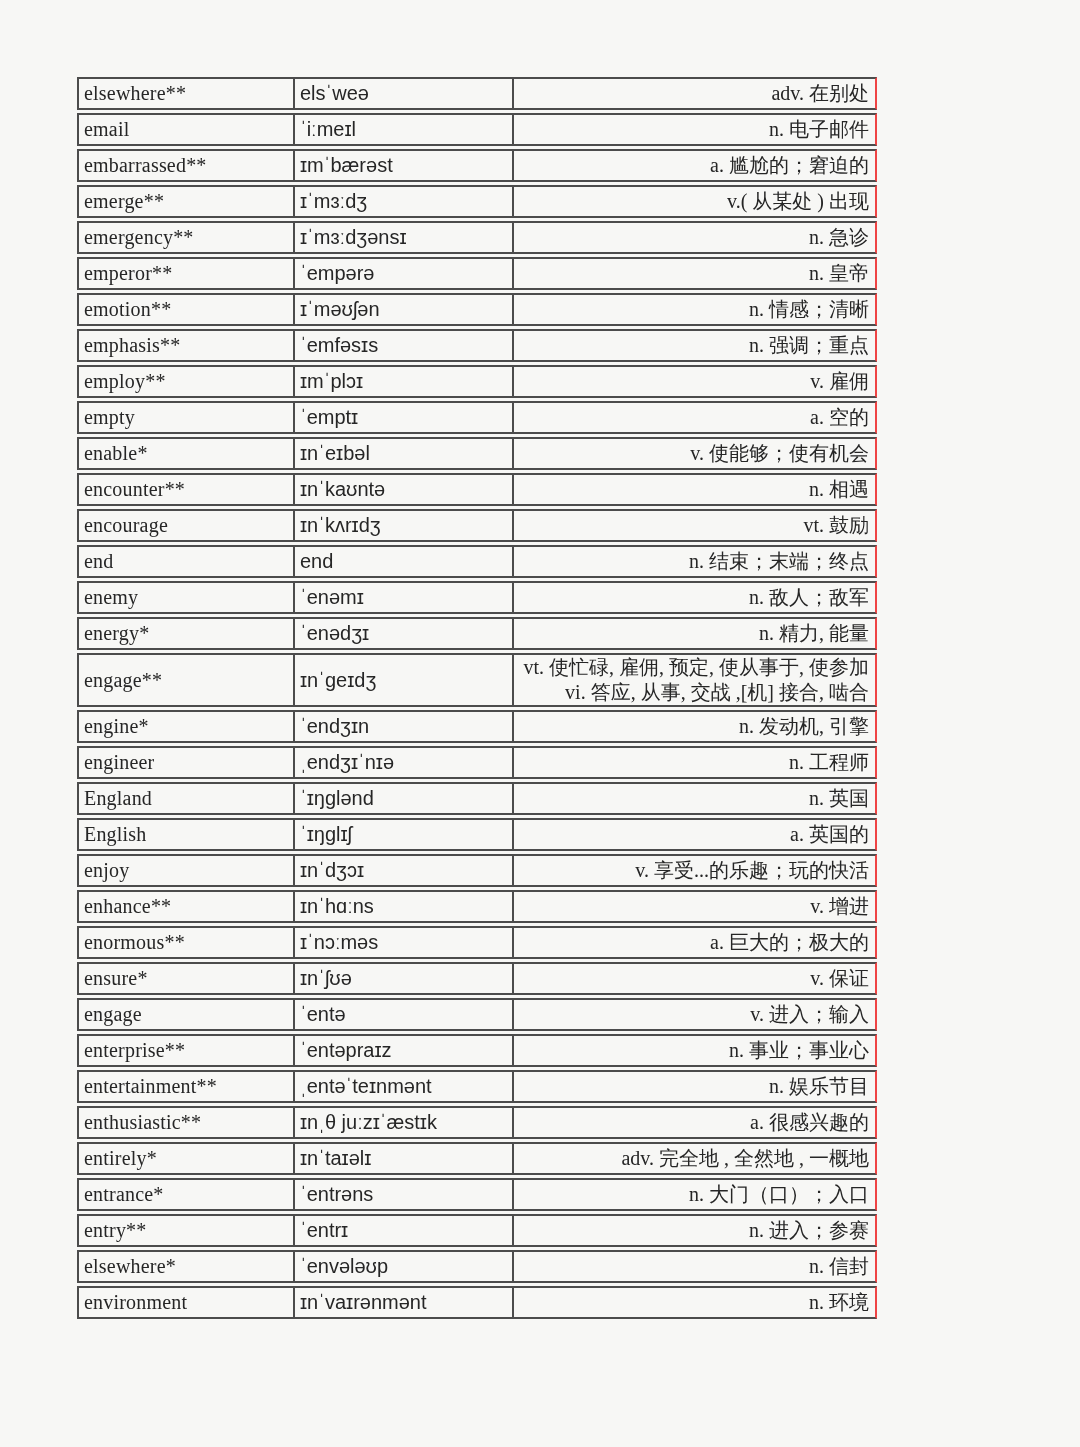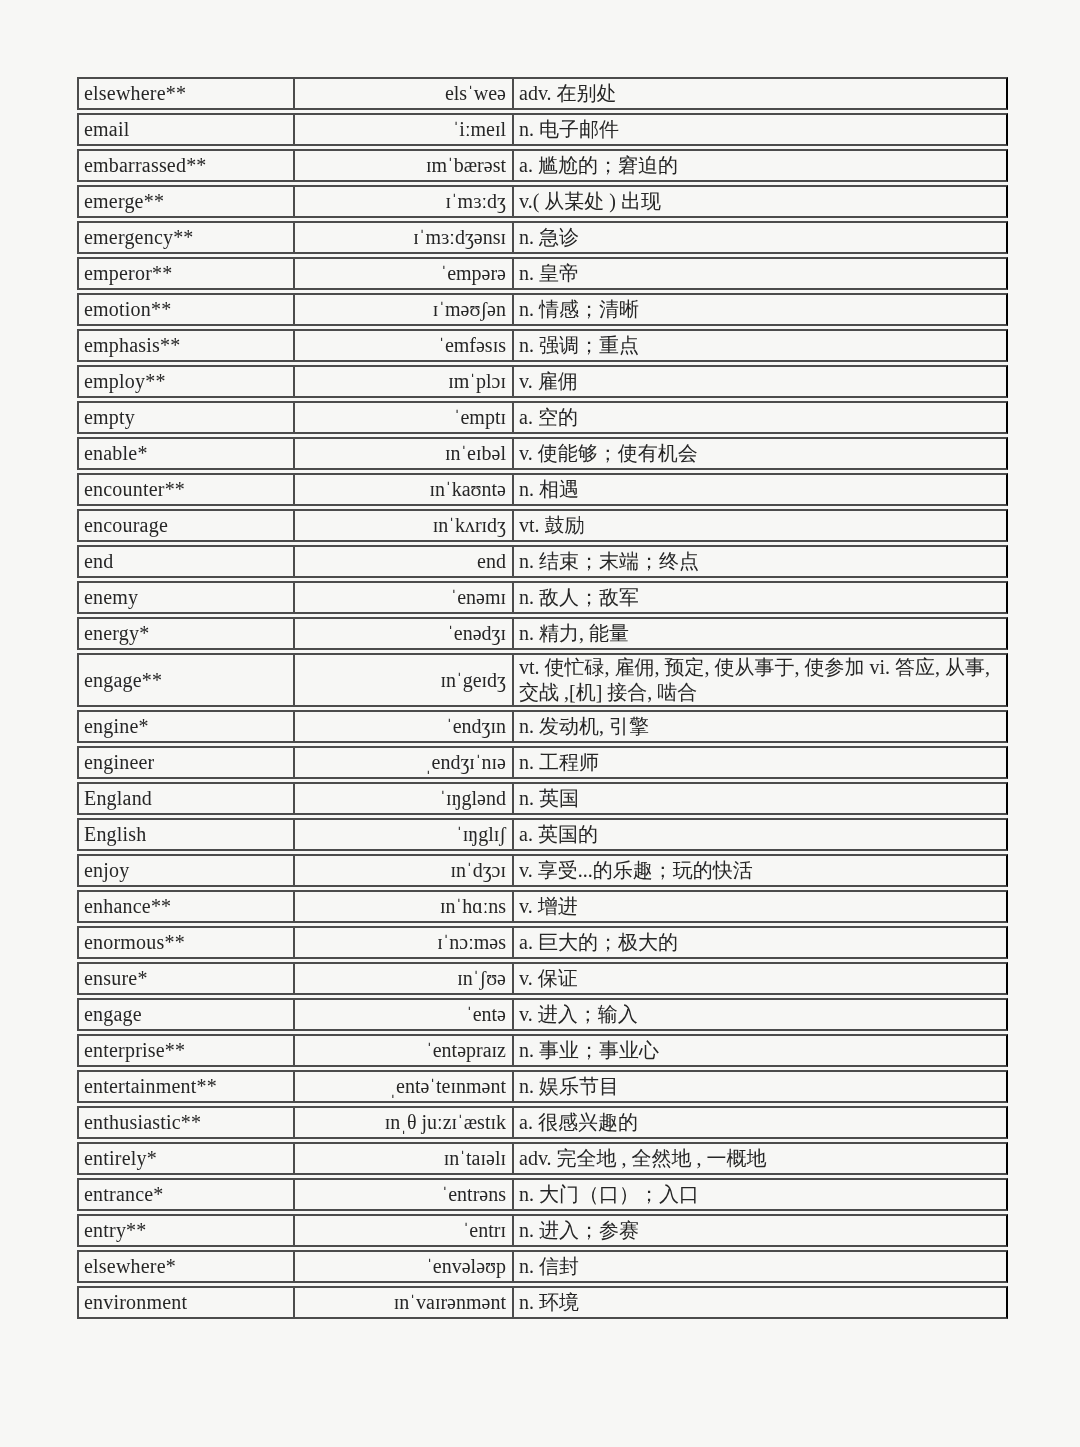--- a/index.html
+++ b/index.html
@@ -16,47 +16,47 @@
     overflow: hidden;
   }
   .page {
     position: absolute;
     inset: 0;
   }
   table.vocab {
     position: absolute;
     left: 77px;
     top: 74px;
-    width: 931px;
+    width: 800px;
     border-collapse: separate;
     border-spacing: 0 3px;
     table-layout: fixed;
   }
   table.vocab td {
     border-top: 2px solid #4c4c4c;
     border-bottom: 2px solid #4c4c4c;
     border-left: 2px solid #4c4c4c;
     height: 29px;
     padding: 0 6px 0 5px;
     vertical-align: middle;
     font-size: 20px;
     line-height: 25px;
     word-break: break-word;
   }
   table.vocab td:last-child {
-    border-right: 2px solid #000000;
+    border-right: 2px solid #ef4444;
+    text-align: right;
   }
   td.col-word {
     font-size: 20px;
     letter-spacing: 0.2px;
   }
   td.col-phonetic {
-    font-family: Liberation Serif, serif;
+    font-family: Liberation Sans, sans-serif;
     font-size: 18px;
-    text-align: right;
   }
   td.col-def {
     font-size: 20px;
   }
 </style>
 </head>
 <body>
 
 <div class="page">
   <table class="vocab">

